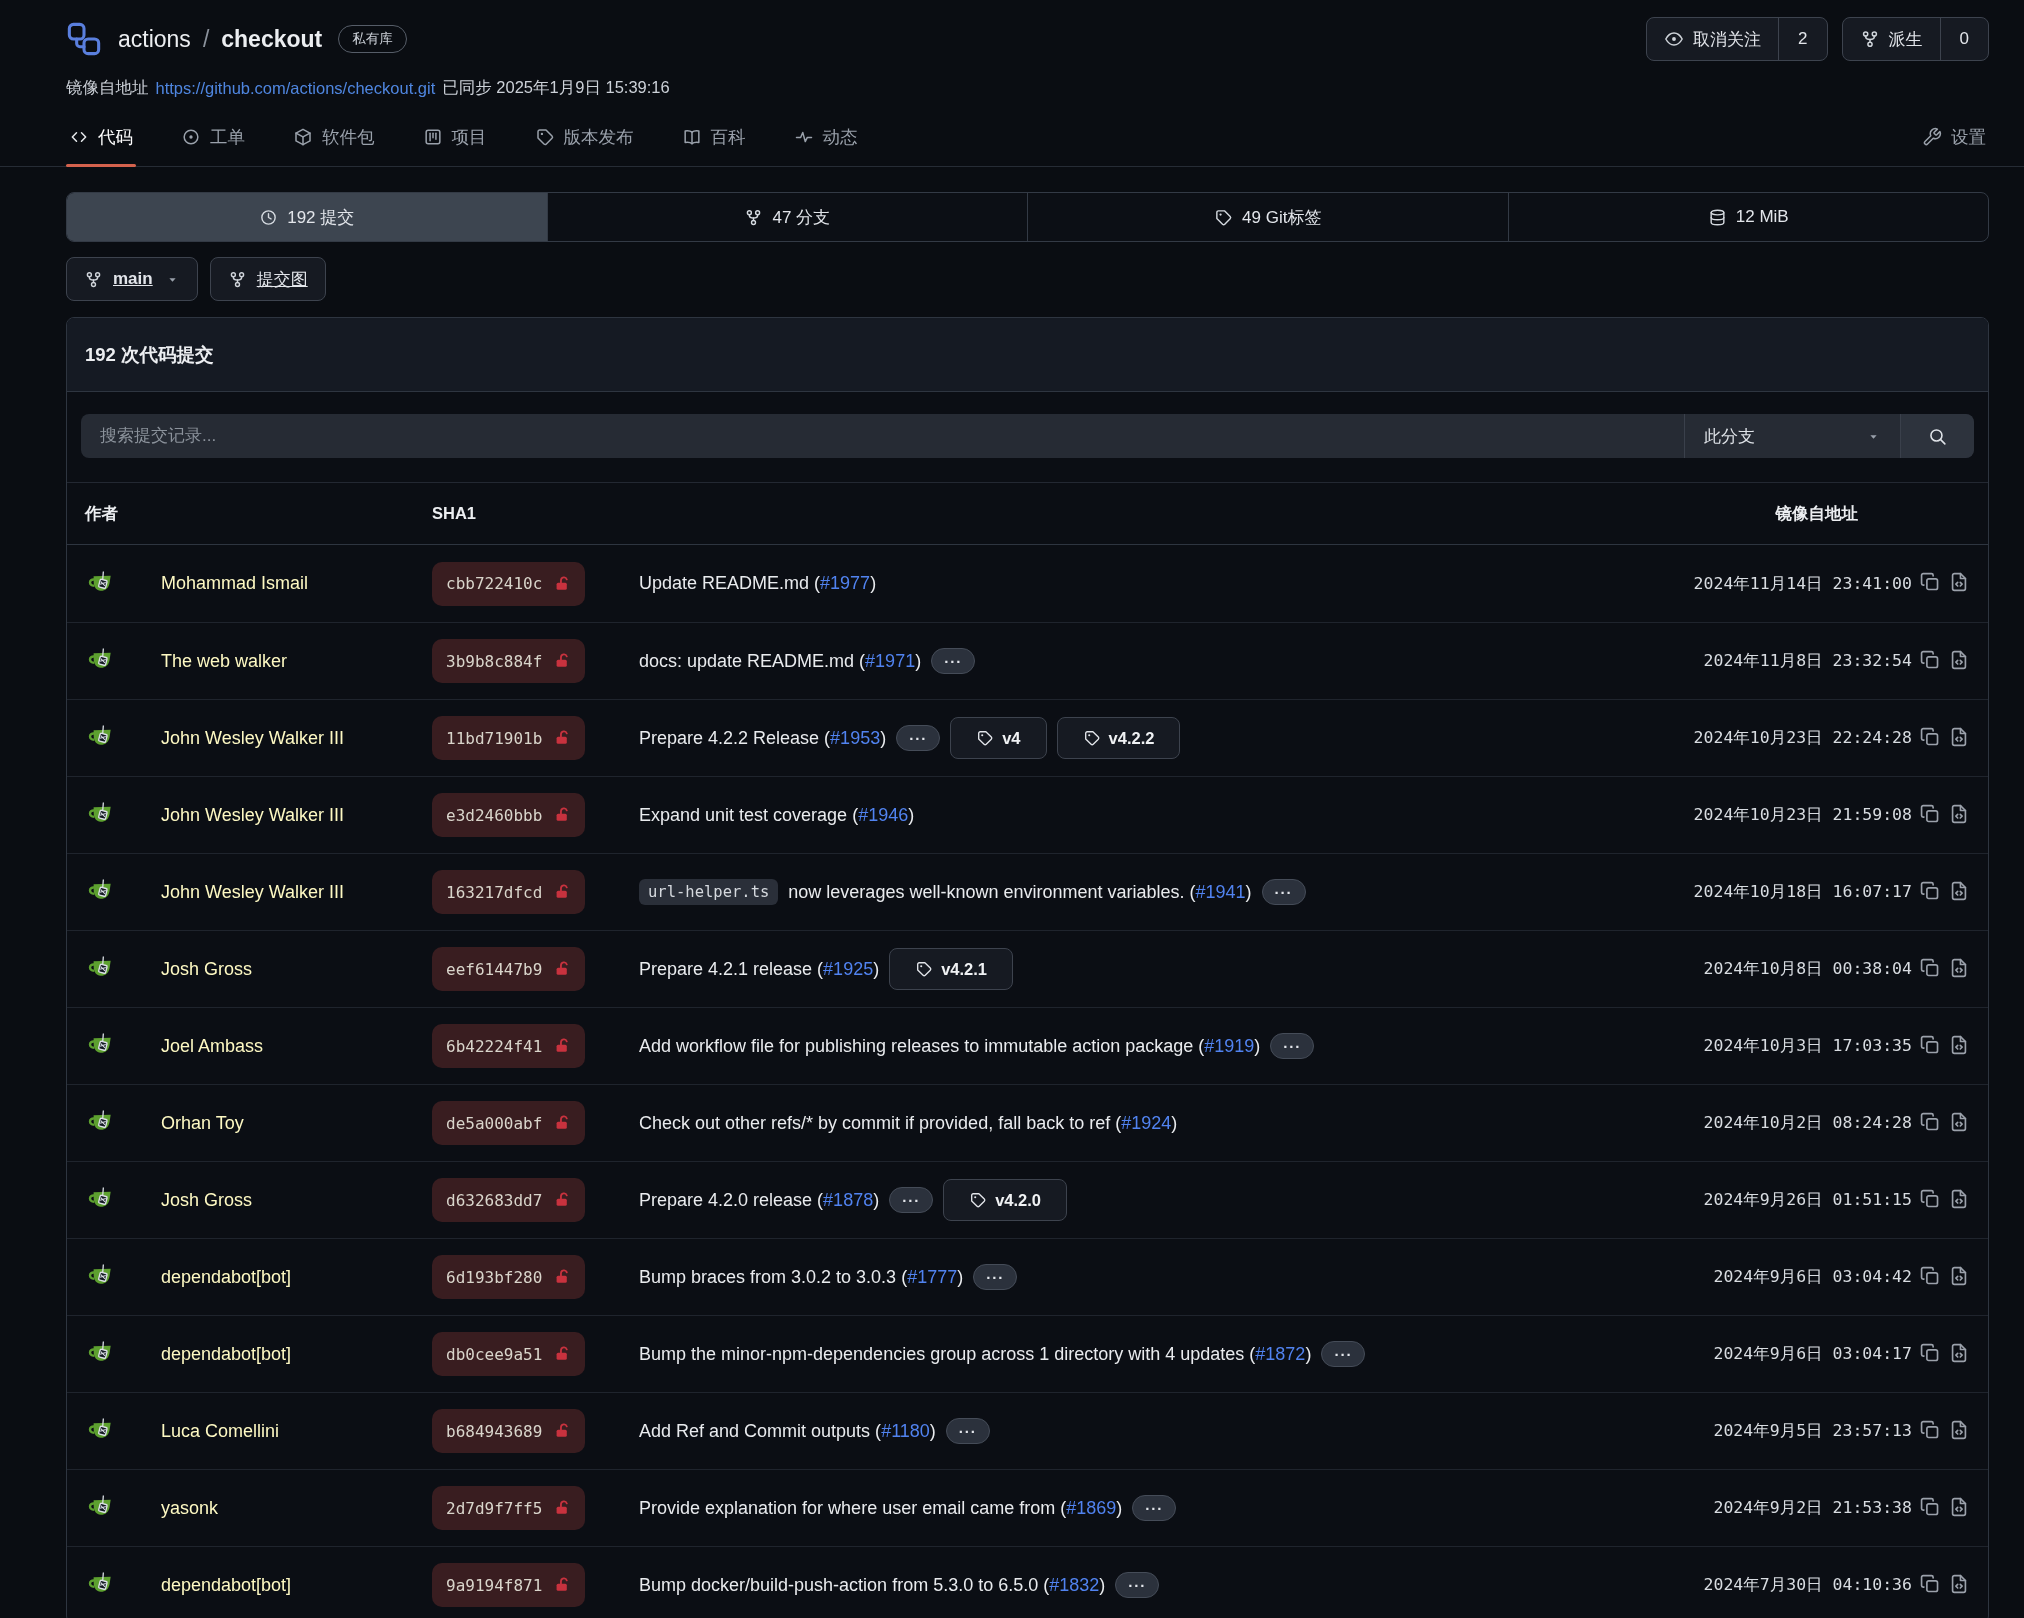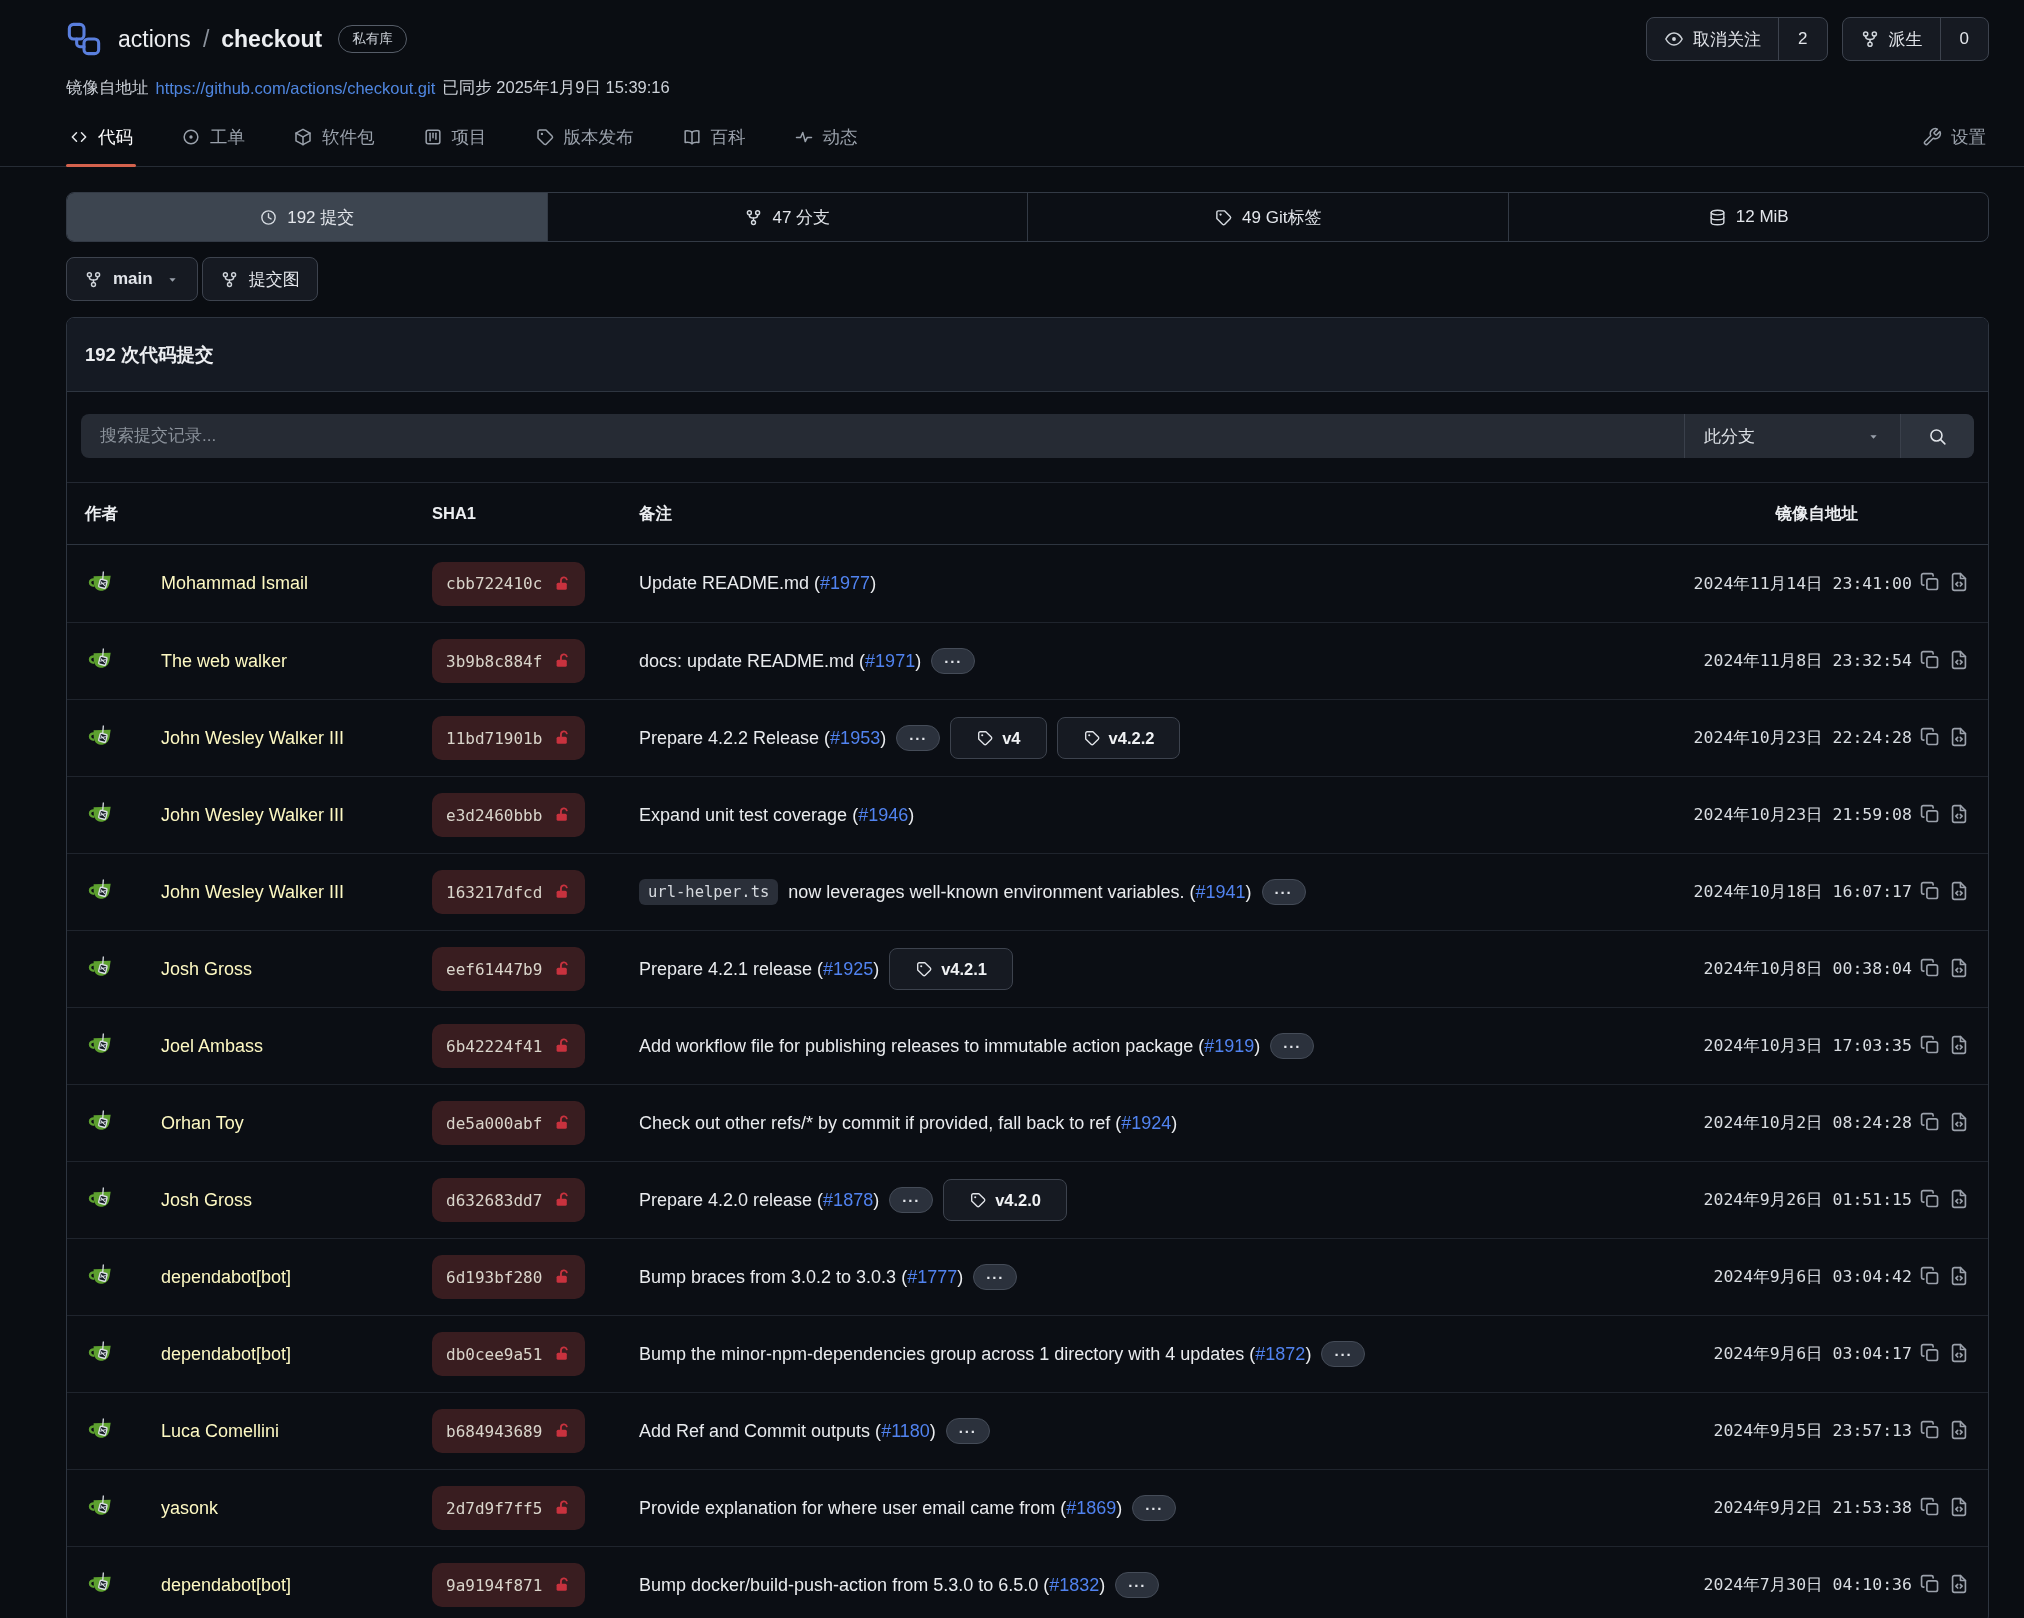--- a/index.html
+++ b/index.html
@@ -61,21 +61,21 @@
     border:1px solid #333a45; border-radius:8px; overflow:hidden; background:#0c0f15;
   }
   .stat {
     flex:1; display:flex; align-items:center; justify-content:center; gap:9px;
     font-size:17px; color:#e2e5ea; border-left:1px solid #333a45; cursor:pointer;
   }
   .stat:first-child { border-left:none; }
   .stat.active { background:#3d4550; }
   .stat .ico { width:19px; height:19px; color:#d4d9df; }
 
-  .toolbar { display:flex; gap:4px; margin-top:15px; }
+  .toolbar { display:flex; gap:12px; margin-top:15px;text-decoration:underline; }
   .btn {
     display:inline-flex; align-items:center; gap:10px; height:44px; padding:0 17px;
     background:#161a22; border:1px solid #3d434e; border-radius:8px;
     color:#e2e5ea; font-size:17px; cursor:pointer;
   }
   .btn .ico { width:19px; height:19px; color:#cfd4da; }
   .btn .caret { width:15px; height:15px; color:#9aa1ab; margin-left:2px; }
   .btn-branch span.lbl { font-weight:700; }
 
   .panel {
@@ -388,21 +388,20 @@
                   <line x1="15.6" y1="15.6" x2="20.4" y2="20.4"></line>
                 </svg>
               </span>
           </button>
         </div>
       </div>
 
       <div class="thead">
         <div class="th th-author">作者</div>
         <div class="th th-sha">SHA1</div>
-        <div class="th th-msg">备注</div>
         <div class="th th-date">镜像自地址</div>
       </div>
       <div class="tbody">
           <div class="crow">
             <div class="c-author">
               <span class="avatar"><svg viewBox="0 0 32 32" width="30" height="30">
                   <path d="M9.2 7.6 27.4 7.2 26.2 14.8 C25.3 20.2 21.4 23.4 16.6 23.2 C12.2 23 9.8 19.4 9.3 14.6 Z" fill="#5da02f"></path>
                   <path d="M9.6 11.2 C4.2 10.8 3.6 17.6 9.9 17.8" fill="none" stroke="#5da02f" stroke-width="2.6"></path>
                   <line x1="19.6" y1="2.6" x2="18.8" y2="12" stroke="#d9dee3" stroke-width="1.4"></line>
                   <g transform="rotate(14 19 16)">

